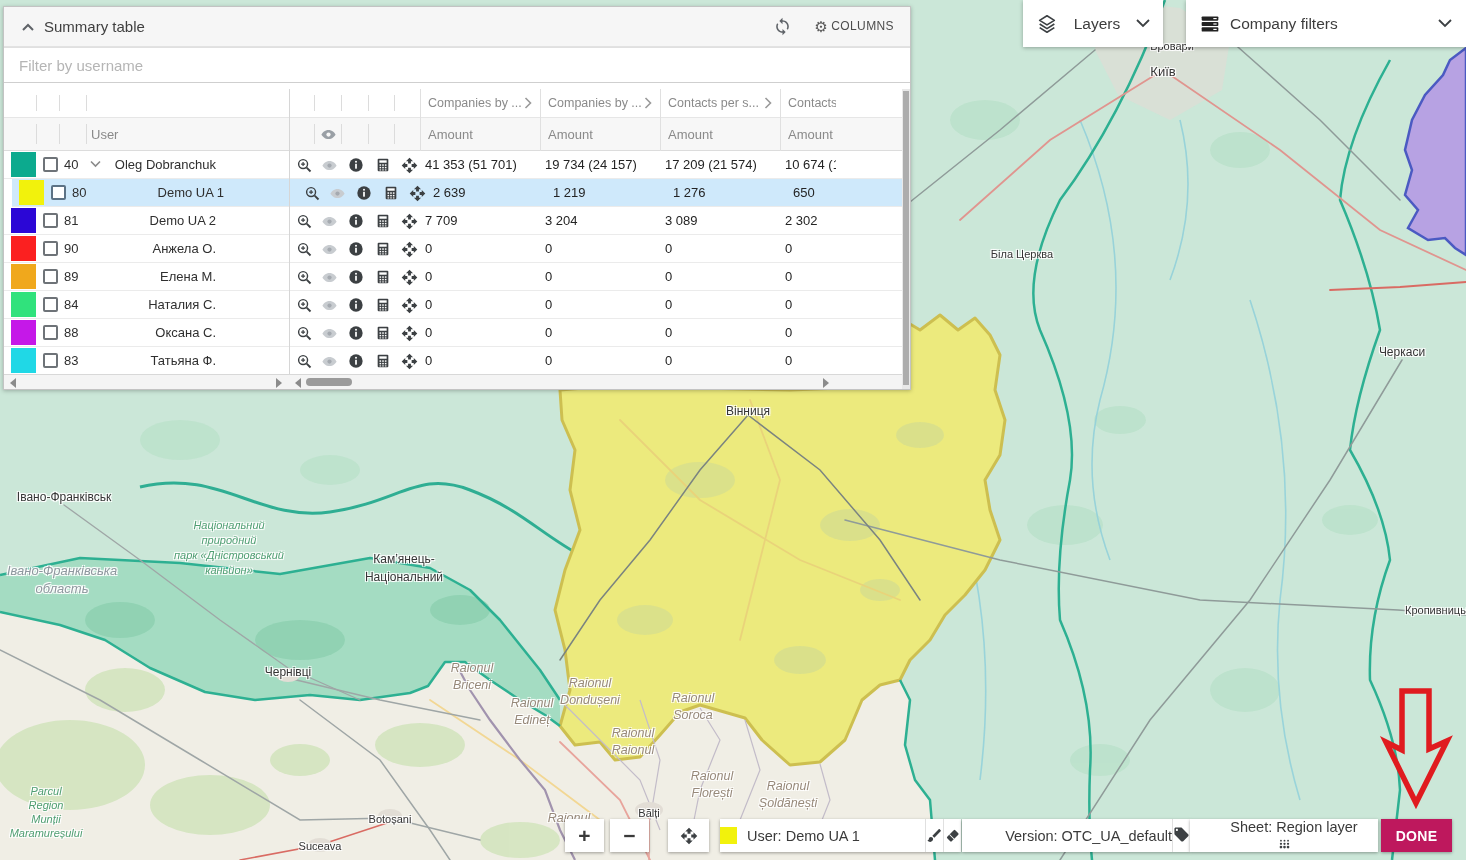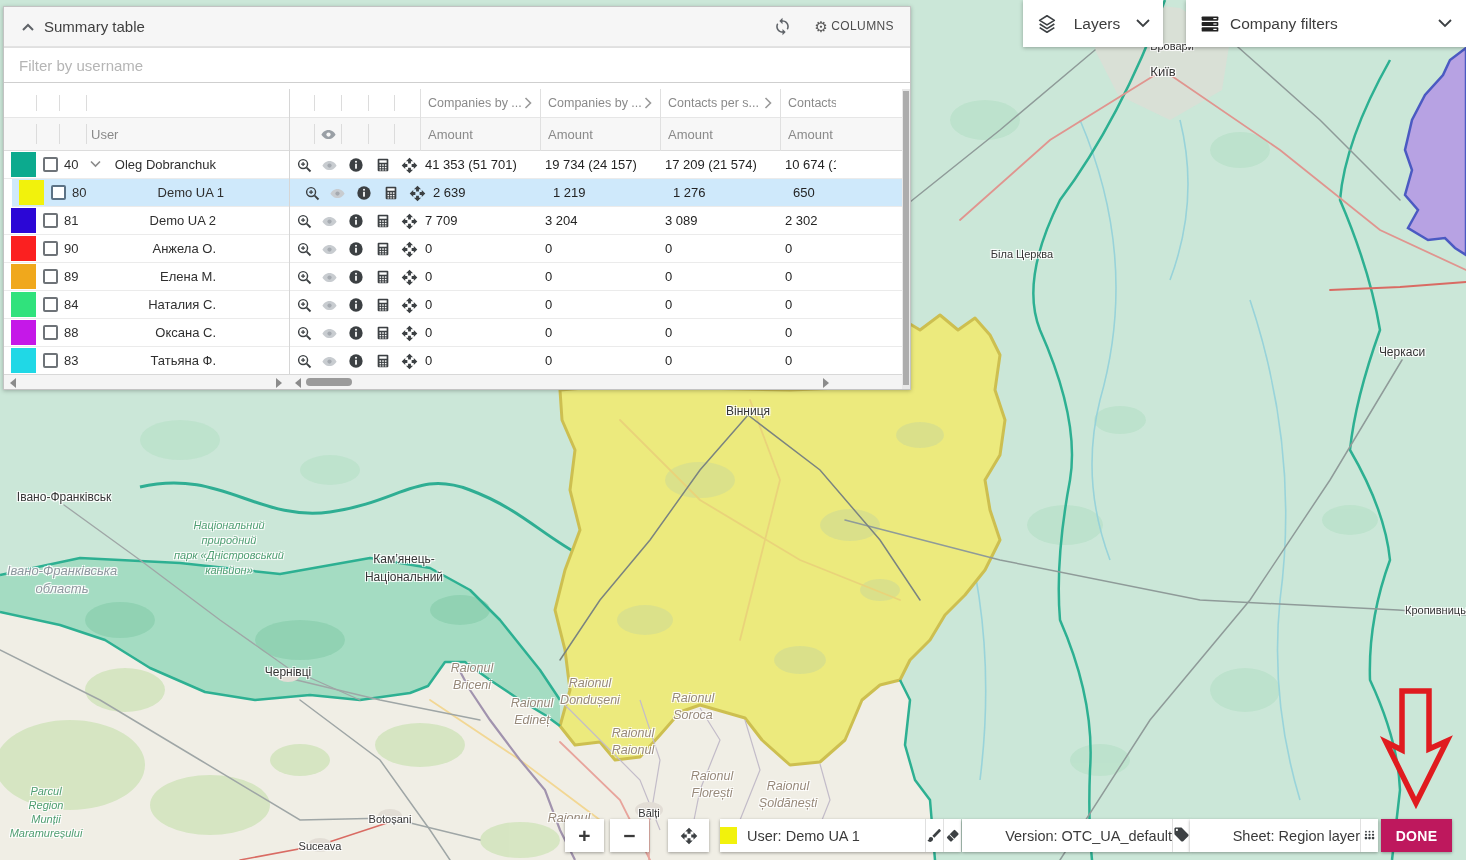--- a/index.html
+++ b/index.html
@@ -70,21 +70,21 @@
   .bbar{position:absolute;top:819px;height:33px;background:#fff;box-shadow:0 1px 3px rgba(0,0,0,.35);z-index:5;
     display:flex;align-items:center;font-size:14.5px;color:#3a3a3a;cursor:pointer;}
   #zoomin-btn{left:565px;width:39px;justify-content:center;font-size:21px;font-weight:bold;}
   #zoomout-btn{left:610px;width:39px;justify-content:center;font-size:21px;font-weight:bold;}
   #pan-btn{left:668px;width:41px;justify-content:center;}
   #user-bar{left:720px;width:241px;}
   #user-bar .seg{display:flex;align-items:center;height:100%;padding:0 0;}
   .segline{width:1px;height:100%;background:#e0e0e0;}
   #user-swatch{width:17px;height:17px;margin-right:10px;}
   #version-bar{left:962px;width:228px;}
-  #sheet-bar{left:1190px;width:188px;}
+  #sheet-bar{left:1190px;width:188px;flex-direction:column;}
   .grow{flex:1;text-align:right;margin-left:20px;}
   #done-btn{left:1381px;width:71px;background:#3d5afe;color:#fff;font-weight:bold;font-size:14px;justify-content:center;letter-spacing:.3px;}
 
   #red-arrow{position:absolute;left:0;top:0;z-index:7;pointer-events:none;}
   .icon{display:inline-block;line-height:0;}
 </style>
 </head>
 <body>
 
 <div id="screen">

